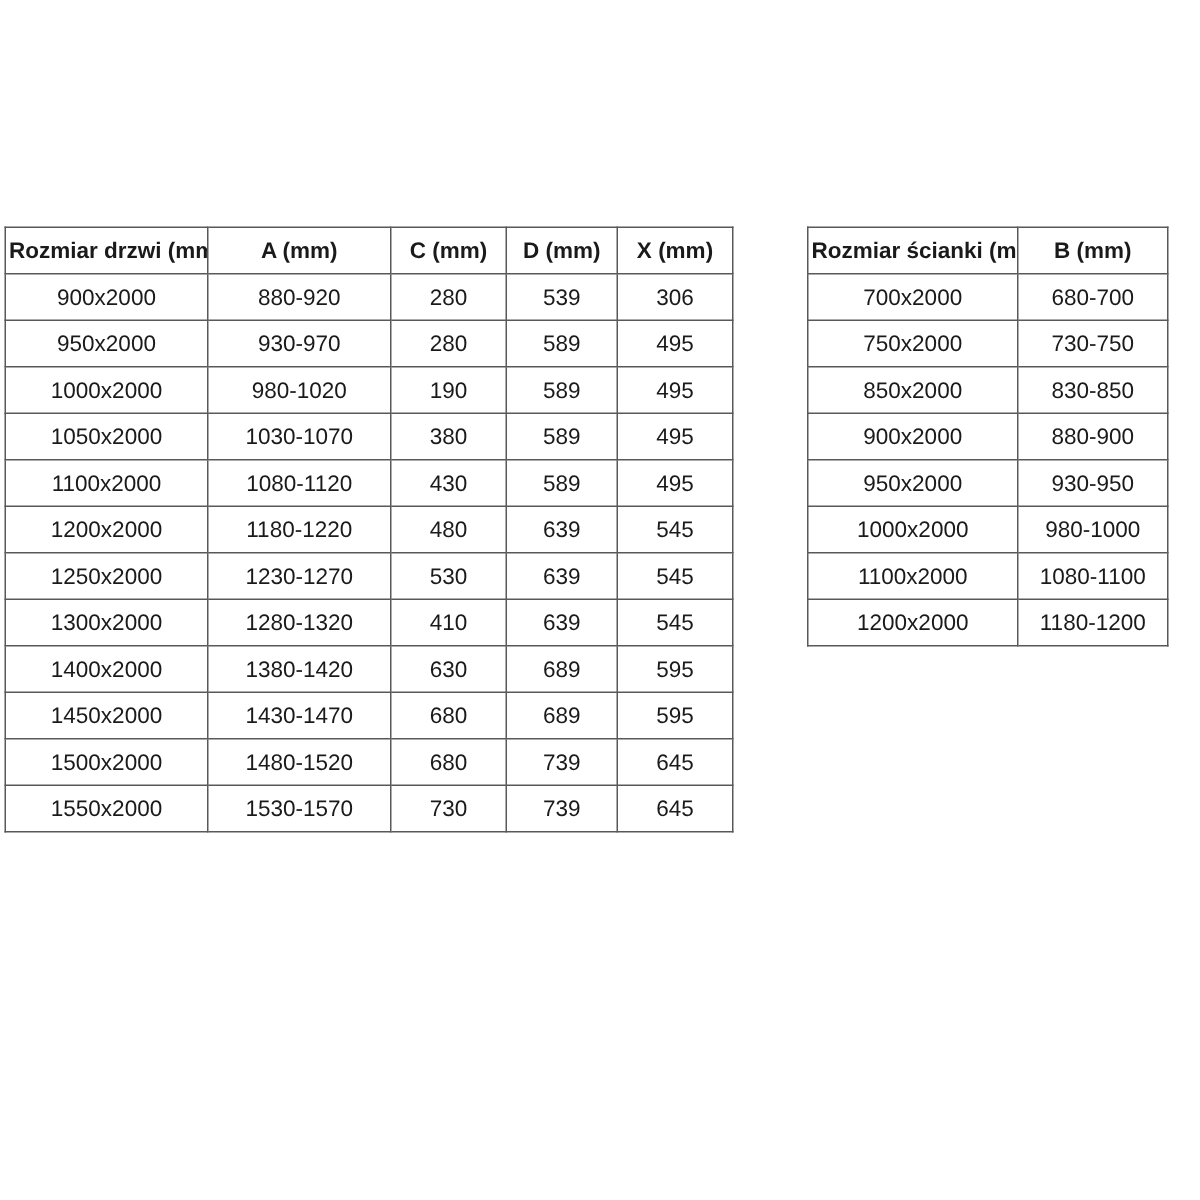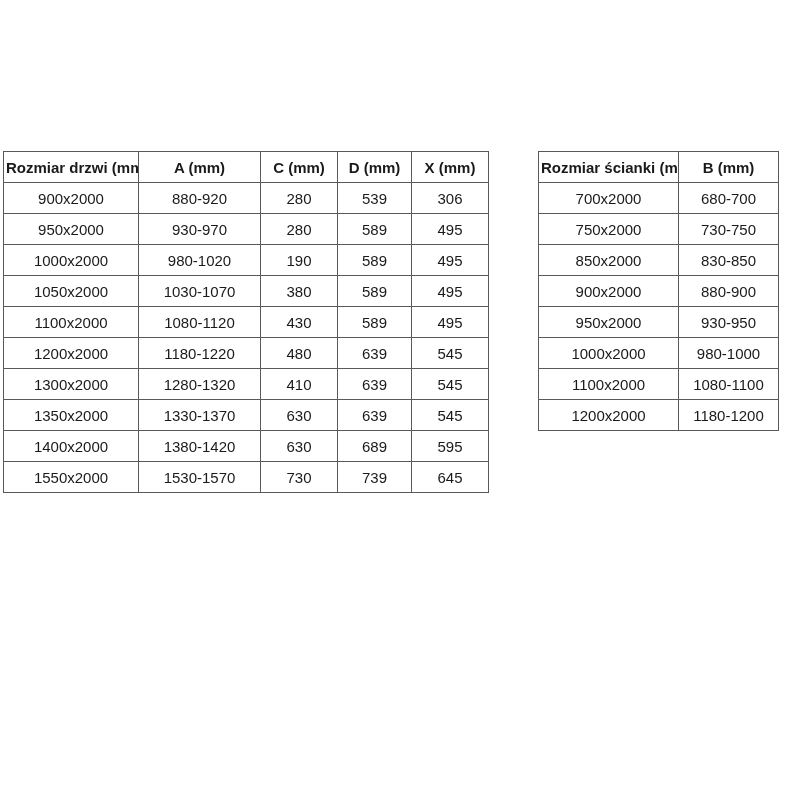--- a/index.html
+++ b/index.html
@@ -105,39 +105,53 @@
           <td>495</td>
         </tr>
         <tr>
           <td>1200x2000</td>
           <td>1180-1220</td>
           <td>480</td>
           <td>639</td>
           <td>545</td>
         </tr>
         <tr>
+          <td>1250x2000</td>
+          <td>1230-1270</td>
+          <td>530</td>
+          <td>639</td>
+          <td>545</td>
+        </tr>
+        <tr>
           <td>1300x2000</td>
           <td>1280-1320</td>
           <td>410</td>
           <td>639</td>
           <td>545</td>
         </tr>
         <tr>
-          <td>1350x2000</td>
-          <td>1330-1370</td>
-          <td>630</td>
-          <td>639</td>
-          <td>545</td>
-        </tr>
-        <tr>
           <td>1400x2000</td>
           <td>1380-1420</td>
           <td>630</td>
           <td>689</td>
           <td>595</td>
+        </tr>
+        <tr>
+          <td>1450x2000</td>
+          <td>1430-1470</td>
+          <td>680</td>
+          <td>689</td>
+          <td>595</td>
+        </tr>
+        <tr>
+          <td>1500x2000</td>
+          <td>1480-1520</td>
+          <td>680</td>
+          <td>739</td>
+          <td>645</td>
         </tr>
         <tr>
           <td>1550x2000</td>
           <td>1530-1570</td>
           <td>730</td>
           <td>739</td>
           <td>645</td>
         </tr>
       </tbody>
   </table>

